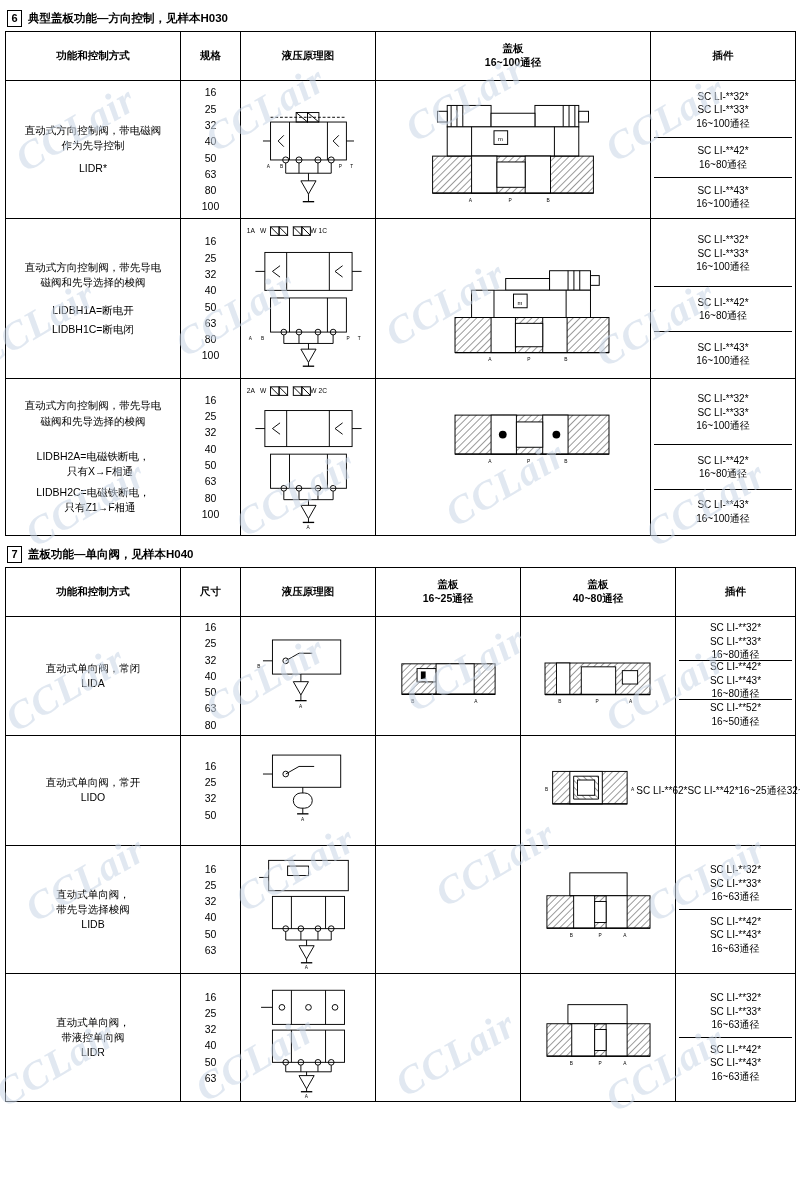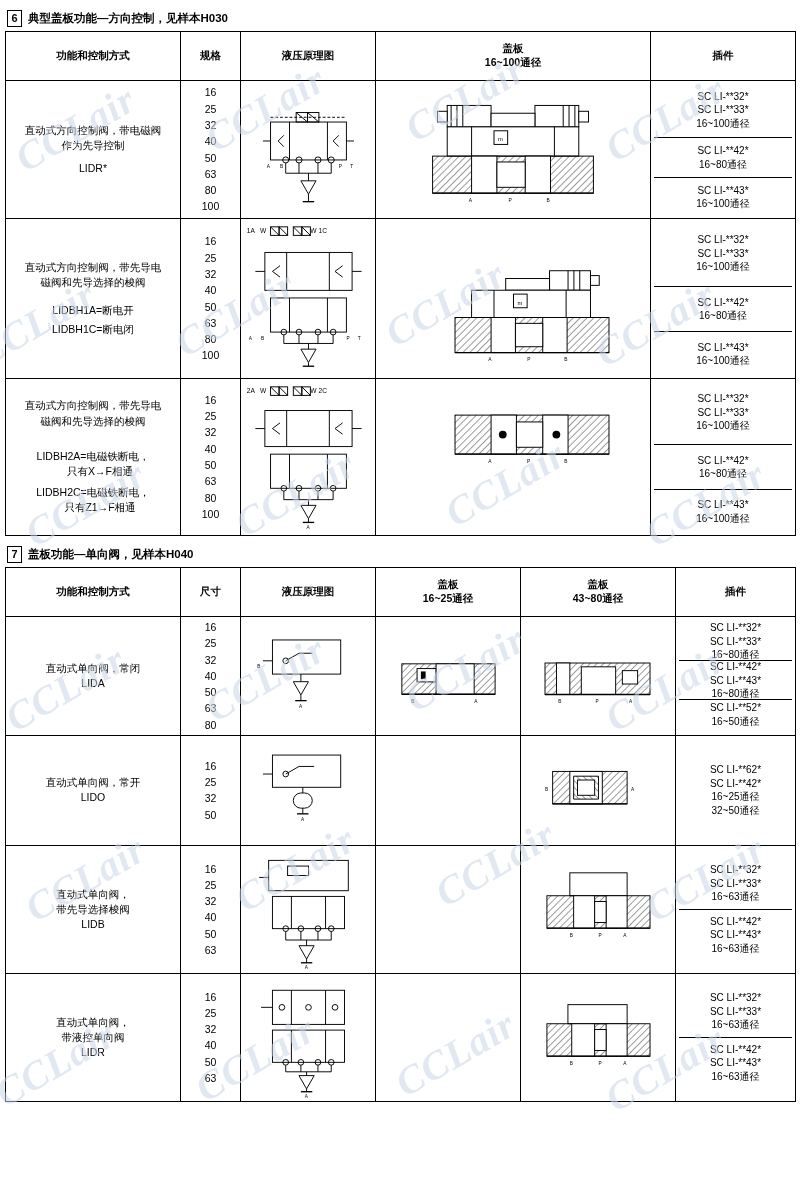--- a/index.html
+++ b/index.html
@@ -468,21 +468,21 @@
       <tr>
         <th class="hd">功能和控制方式</th>
         <th class="hd">尺寸</th>
         <th class="hd">液压原理图</th>
         <th class="hd">
           <span>盖板</span>
           <span class="sub">16~25通径</span>
         </th>
         <th class="hd">
           <span>盖板</span>
-          <span class="sub">43~80通径</span>
+          <span class="sub">40~80通径</span>
         </th>
         <th class="hd">插件</th>
       </tr>
     </thead>
     <tbody>
 
       <tr style="height:115px">
         <td class="func">
           <span class="c">直动式单向阀，常闭</span>
           <span class="c">LIDA</span>
@@ -585,21 +585,21 @@
             <rect x="30" y="35" width="78" height="34" class="hatch-a"></rect>
             <rect x="48" y="35" width="34" height="34" class="wht"></rect>
             <path d="M52 40 L78 40 L78 64 L52 64 Z" class="hatch-b"></path>
             <rect x="56" y="44" width="18" height="16" class="wht"></rect>
             <line x1="30" y1="69" x2="108" y2="69" class="lnw"></line>
             <text x="22" y="55" class="tiny">B</text>
             <text x="112" y="55" class="tiny">A</text>
           </svg>
         </td>
         <td class="insert">
-          <div class="ins-block" style="height:100%;box-sizing:border-box;display:flex;flex-direction:column;justify-content:space-between;border-bottom:none">
+          <div class="ins-block" style="height:100%;box-sizing:border-box;display:flex;flex-direction:row;justify-content:center;border-bottom:none">
             <span class="code">SC LI-**62*</span>
             <span class="code">SC LI-**42*</span>
             <span class="rng">16~25通径</span>
             <span class="rng">32~50通径</span>
           </div>
         </td>
       </tr>
 
       <tr style="height:128px">
         <td class="func">

